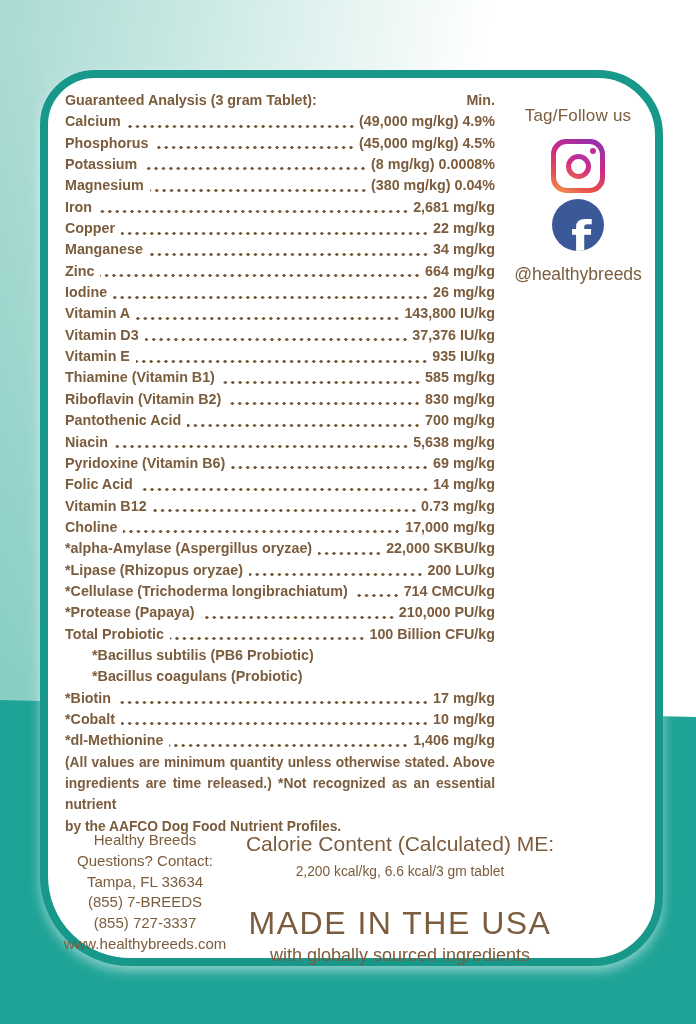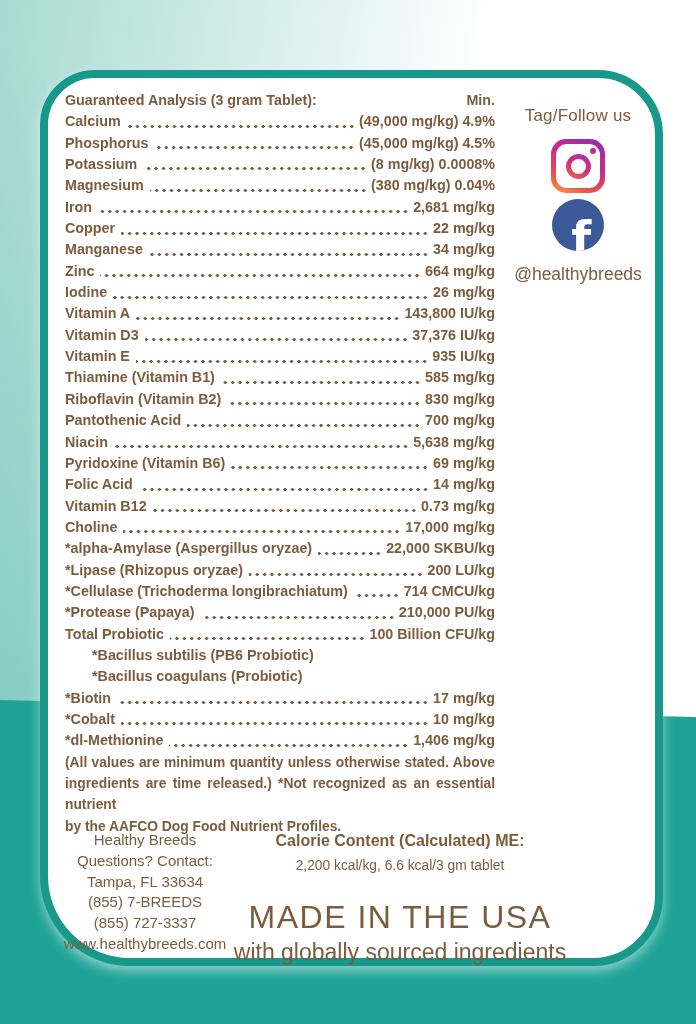--- a/index.html
+++ b/index.html
@@ -70,24 +70,24 @@
     color:#fff;font-weight:700;font-size:46px;line-height:1;
     font-family:"DejaVu Sans",sans-serif;
   }
   .handle{margin-top:13px;font-size:17.5px;}
   
   .contact{
     position:absolute;left:0;top:752px;width:194px;text-align:center;
     color:var(--brown);font-size:15px;line-height:20.8px;font-weight:400;
   }
   .calorie{position:absolute;left:172px;top:754px;width:360px;text-align:center;color:var(--brown);}
-  .cal-title{font-size:16px;font-weight:700;}
+  .cal-title{font-size:21px;font-weight:400;}
   .cal-value{font-size:13.8px;margin-top:8px;}
   .usa-title{font-size:32px;font-weight:400;letter-spacing:1.5px;margin-top:26px;white-space:nowrap;}
-  .usa-sub{font-size:23px;font-weight:400;margin-top:3px;white-space:nowrap;}
+  .usa-sub{font-size:18px;font-weight:400;margin-top:3px;white-space:nowrap;}
 </style>
 </head>
 <body>
 
 <div class="stage">
   <div class="bg-upper"></div>
   <div class="bg-lower"></div>
 
   <div class="card">
 

